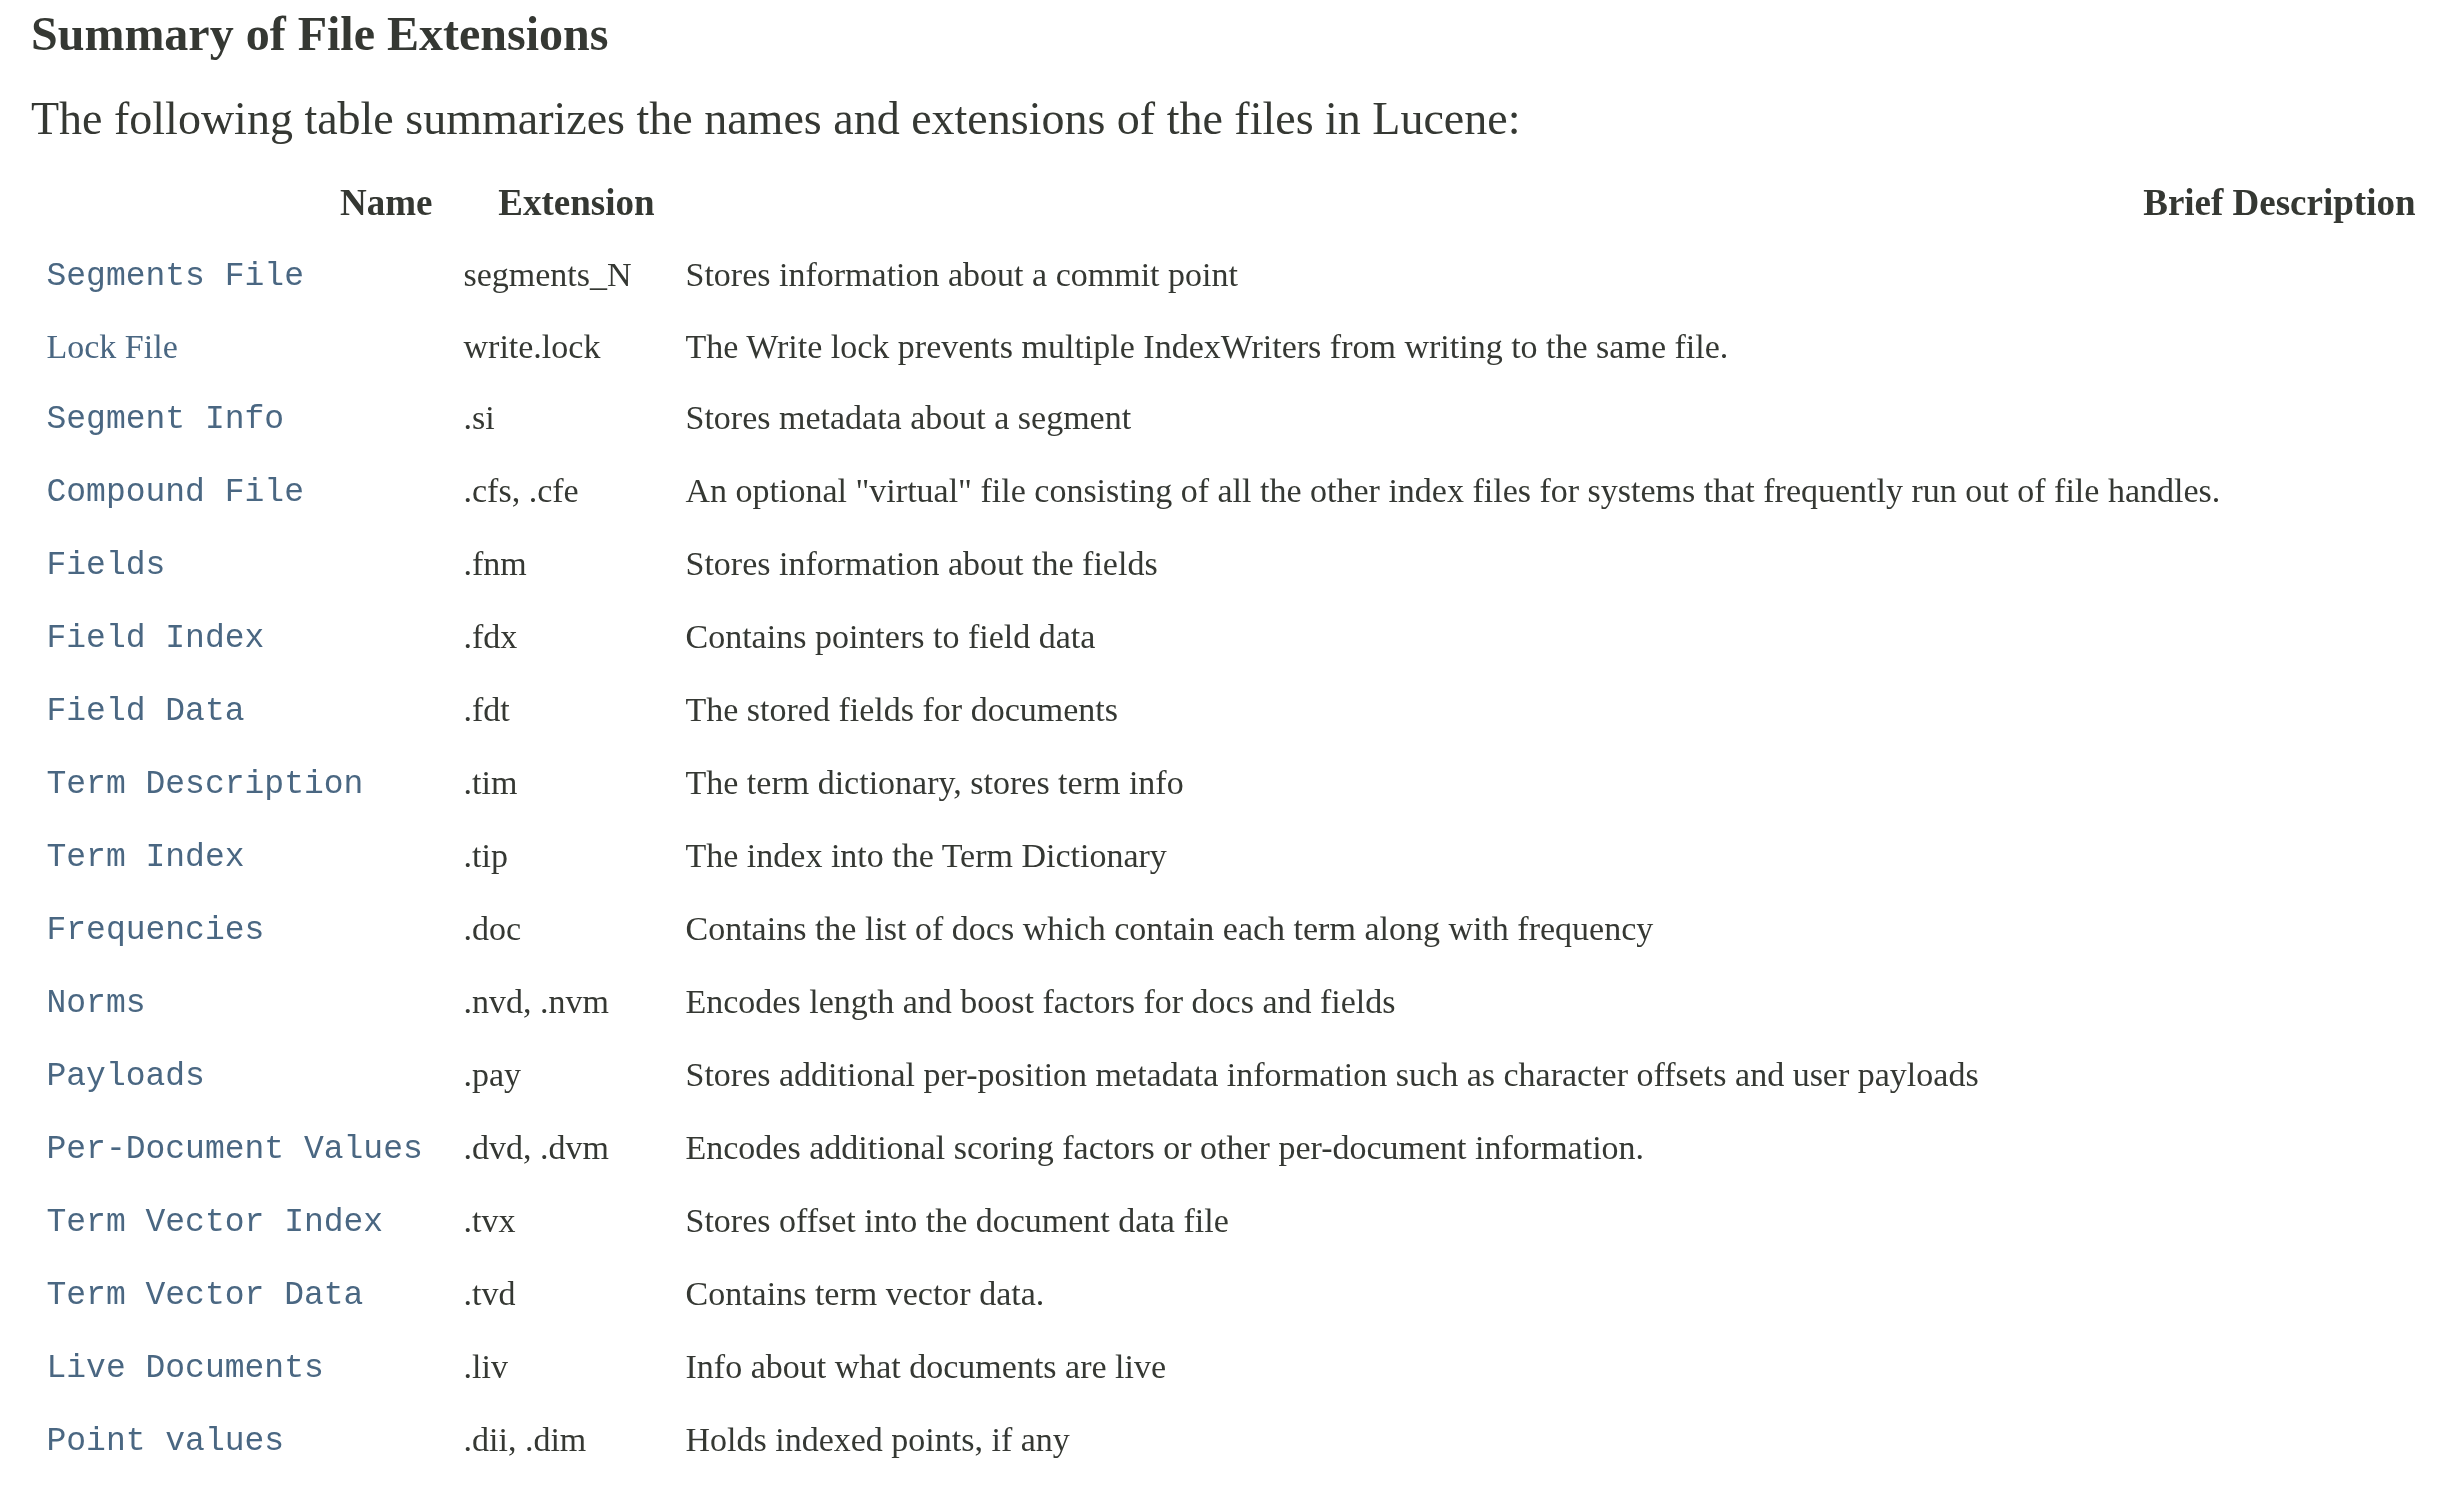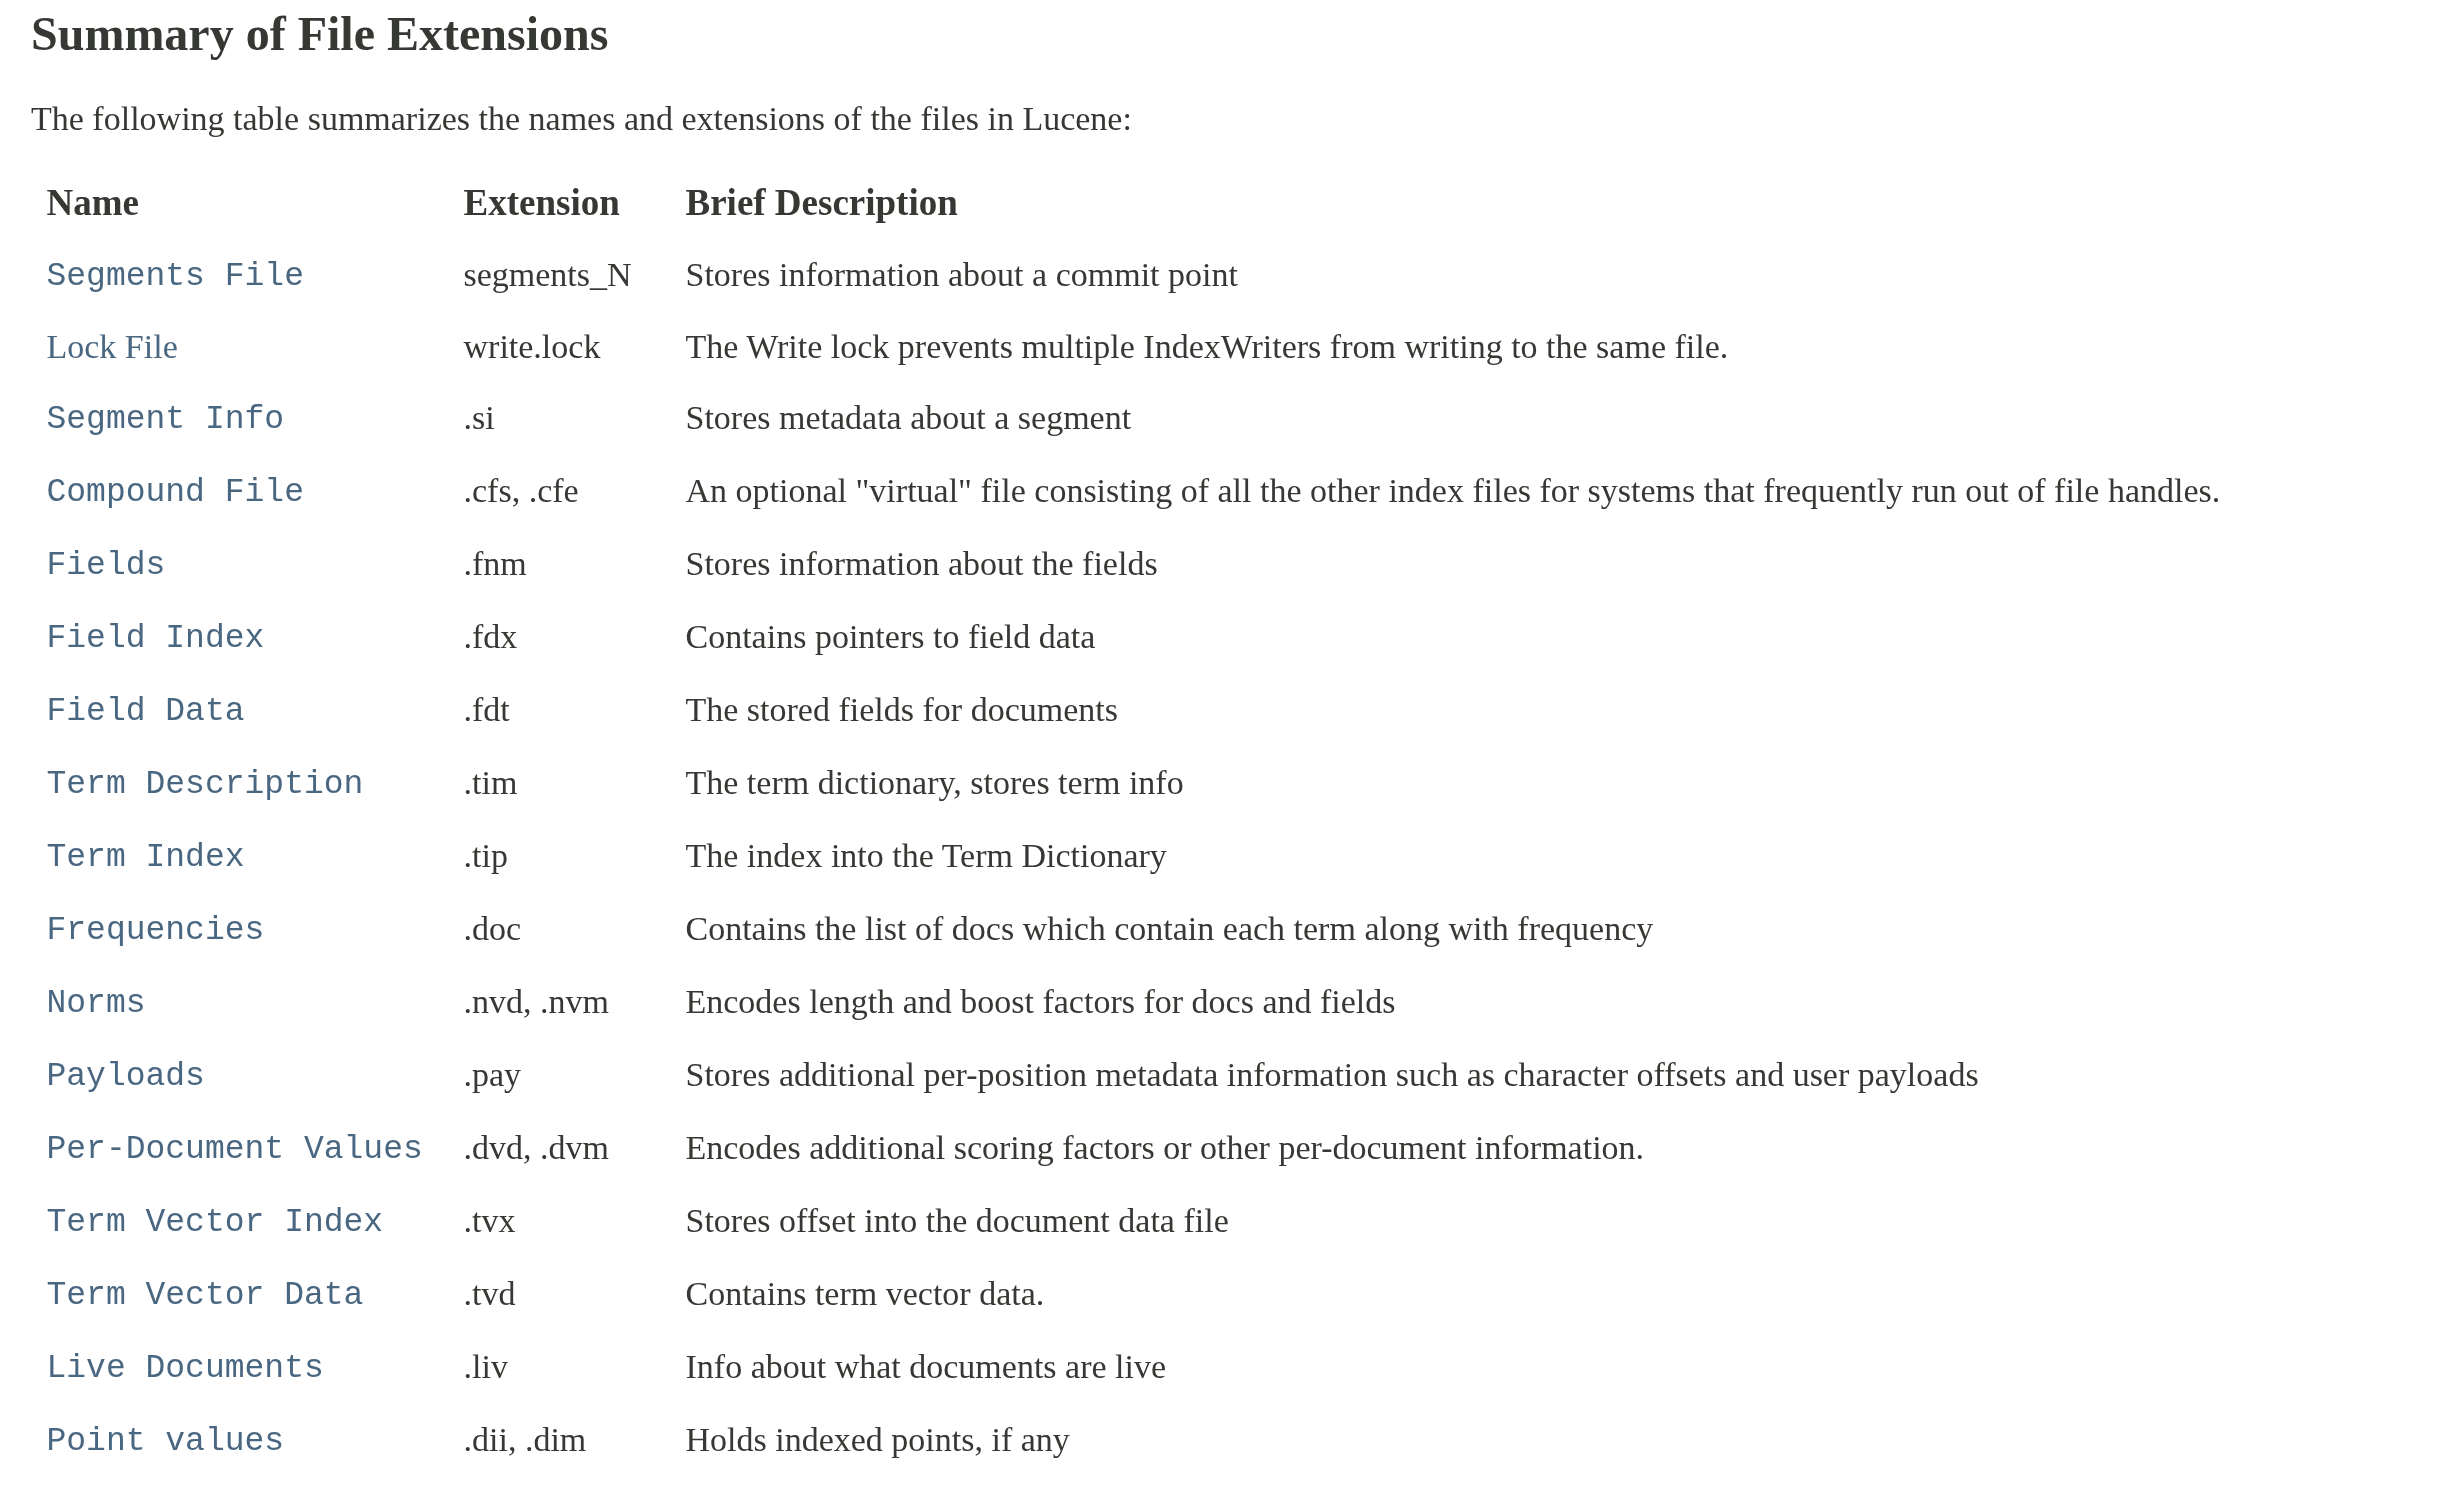--- a/index.html
+++ b/index.html
@@ -25,36 +25,36 @@
   }
   h1.page-title {
     font-size: 48px;
     line-height: 53px;
     font-weight: bold;
     margin: 7px 0 0 0;
     color: var(--text-color);
     font-family: "Liberation Serif", "DejaVu Serif", serif;
   }
   p.intro {
-    font-size: 34px;
+    font-size: 46px;
     line-height: 38px;
     margin: 40px 0 16px 0;
   }
   table.file-table {
     margin-top: 29px;
     border-collapse: collapse;
     table-layout: fixed;
     width: 2400px;
     border: none;
   }
   table.file-table th {
     font-size: 37px;
     line-height: 45px;
     font-weight: bold;
-    text-align: left;
+    text-align: right;
     padding: 13px 15.5px;
     white-space: nowrap;
     color: var(--text-color);
   }
   table.file-table td {
     font-size: 34px;
     line-height: 39px;
     padding: 15.5px;
     white-space: nowrap;
     vertical-align: middle;

